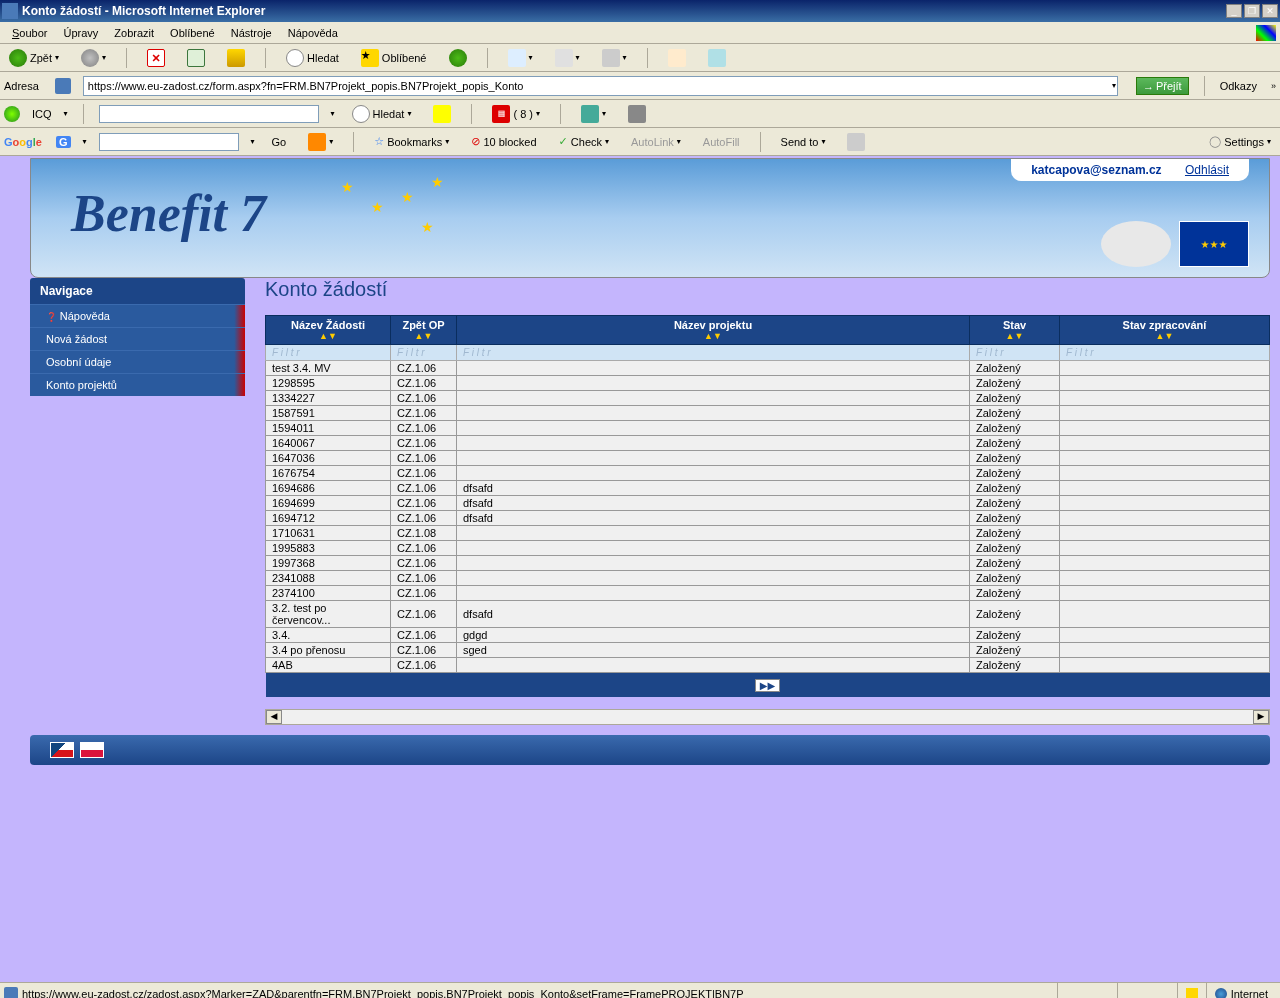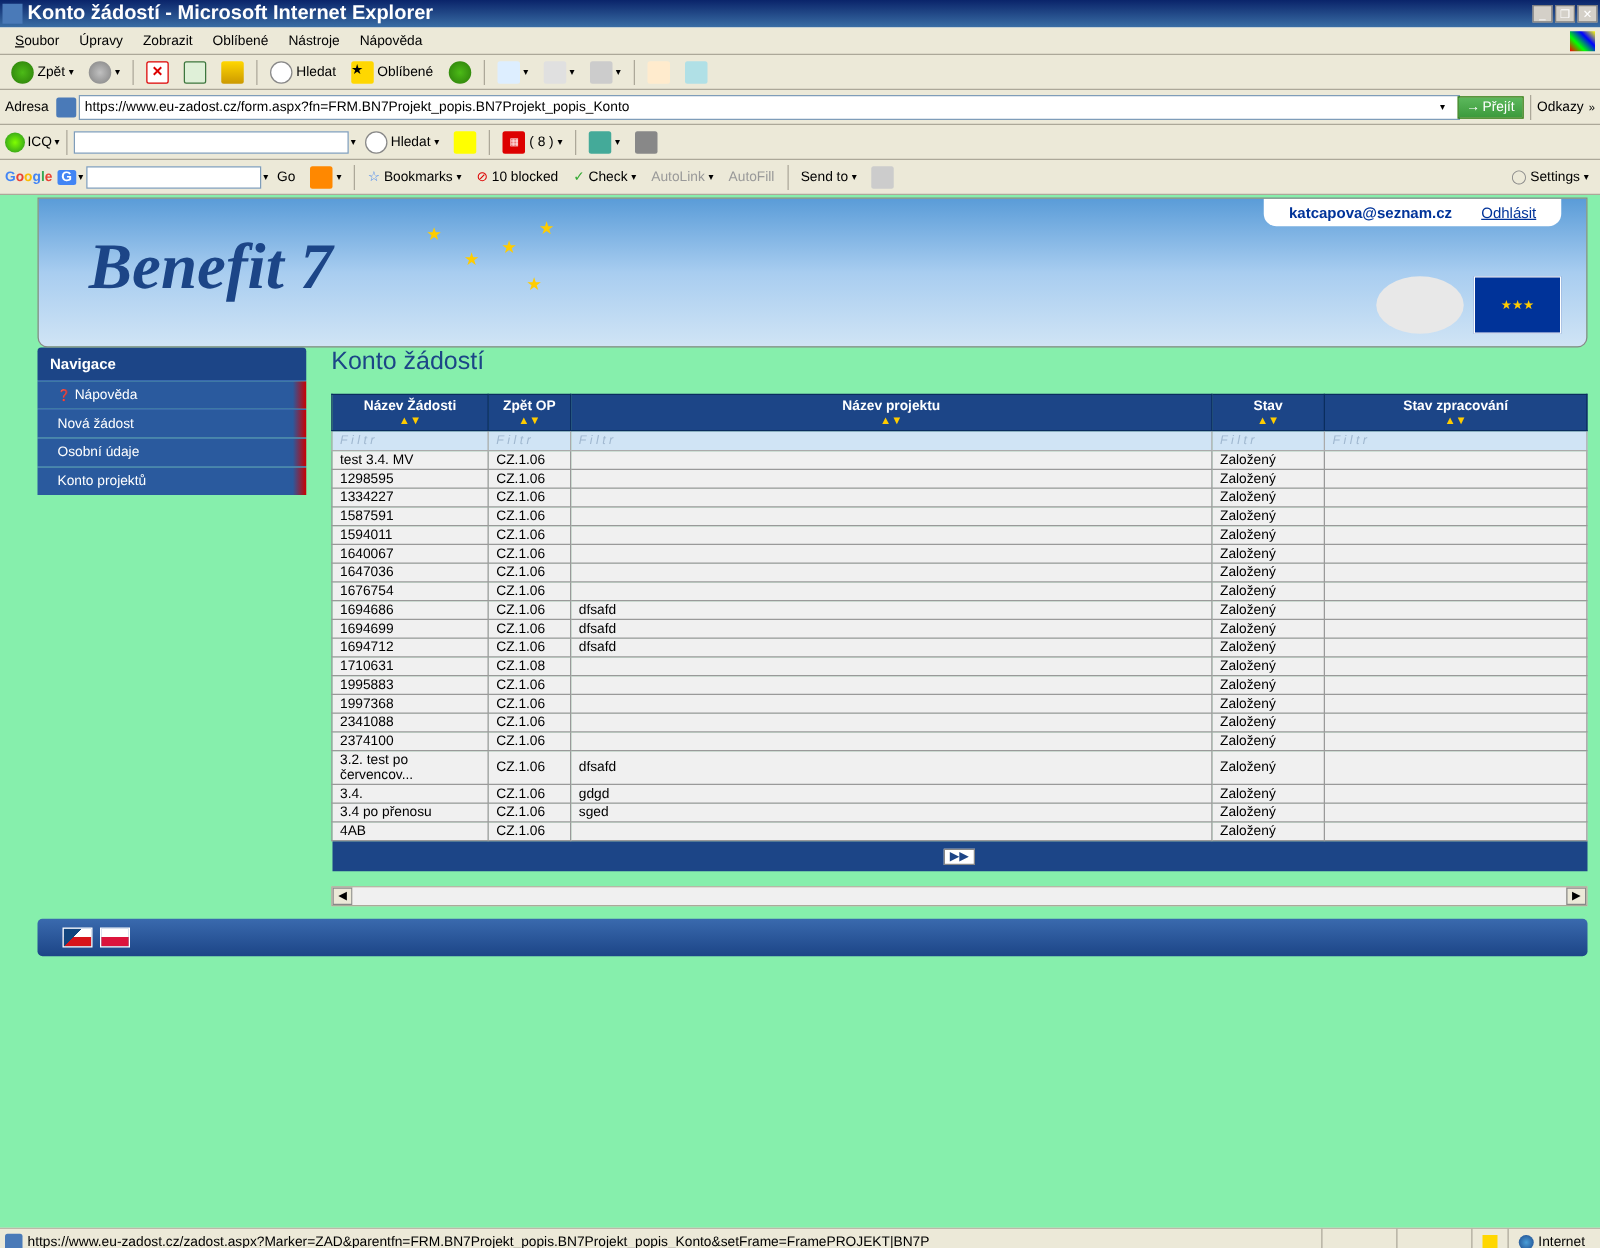--- a/index.html
+++ b/index.html
@@ -1,32 +1,32 @@
 <!DOCTYPE html>
 <html><head>
 <meta charset="utf-8">
 <style>
 * { margin: 0; padding: 0; box-sizing: border-box; }
 body { font-family: Tahoma, Arial, sans-serif; font-size: 11px; background: #fff; overflow: hidden; }
 
 
 .titlebar { background: linear-gradient(to bottom, #0a246a, #3a6ea5); height: 22px; display: flex; align-items: center; padding: 0 2px; color: #fff; }
 .titlebar-icon { width: 16px; height: 16px; margin-right: 4px; background: #4a7ab8; display: inline-block; }
-.titlebar-text { flex: 1; font-weight: bold; font-size: 16px; }
+.titlebar-text { flex: 1; font-weight: bold; font-size: 12px; }
 .win-controls { display: flex; gap: 2px; }
 .win-btn { width: 16px; height: 14px; background: #d4d0c8; border: 1px solid #808080; font-size: 9px; text-align: center; line-height: 12px; cursor: pointer; }
 
 
 .menubar { background: #ece9d8; border-bottom: 1px solid #aca899; height: 22px; display: flex; align-items: center; padding: 0 4px; }
 .menu-item { padding: 2px 8px; cursor: pointer; }
 .menu-item u { text-decoration: underline; }
 .win-logo { margin-left: auto; width: 20px; height: 16px; background: linear-gradient(45deg, #f00, #0f0, #00f, #ff0); }
 
 
-.toolbar { background: #ece9d8; border-bottom: 1px solid #aca899; height: 28px; display: flex; align-items: center; padding: 2px 4px; gap: 2px; font-size: 11px; }
+.toolbar { background: #ece9d8; border-bottom: 1px solid #aca899; height: 28px; display: flex; align-items: center; padding: 2px 4px; gap: 12px; font-size: 11px; }
 .tb-btn { display: flex; align-items: center; gap: 3px; padding: 2px 4px; cursor: pointer; border: 1px solid transparent; border-radius: 3px; }
 .tb-icon { width: 18px; height: 18px; display: inline-block; border-radius: 2px; }
 .tb-sep { width: 1px; height: 20px; background: #aca899; margin: 0 3px; }
 .dropdown-arrow { font-size: 8px; color: #000; }
 .back-icon { background: radial-gradient(circle, #4cbb17, #2a7a0a); border-radius: 50%; }
 .fwd-icon { background: radial-gradient(circle, #c0c0c0, #808080); border-radius: 50%; }
 .stop-icon { background: #fff; border: 1px solid #d00; color: #d00; text-align: center; line-height: 16px; font-weight: bold; }
 .refresh-icon { background: #dff0d8; border: 1px solid #3c763d; }
 .home-icon { background: linear-gradient(to bottom, #ffd700, #cc9900); }
 .search-icon { background: #fff; border: 1px solid #888; border-radius: 50%; }
@@ -41,21 +41,21 @@
 .google-logo { font-weight: bold; }
 .google-logo .g1 { color: #4285f4; }
 .google-logo .g2 { color: #ea4335; }
 .google-logo .g3 { color: #fbbc05; }
 .google-logo .g4 { color: #4285f4; }
 .google-logo .g5 { color: #34a853; }
 .google-logo .g6 { color: #ea4335; }
 .google-input { width: 140px; height: 18px; border: 1px solid #7f9db9; }
 
 
-.content-area { height: calc(100vh - 172px); overflow: hidden; position: relative; background: #86efac; }
+.content-area { height: calc(100vh - 172px); overflow: hidden; position: relative; background: #c4b5fd; }
 .content-scroll { height: 100%; overflow: auto; }
 .content-inner { padding: 0 10px 0 30px; }
 
 
 .banner { position: relative; height: 120px; background: linear-gradient(to bottom, #5a9cd8 0%, #a8cdf0 50%, #d0e4f5 100%); border-radius: 0 0 8px 8px; overflow: hidden; border: 1px solid #888; margin-top: 2px; }
 .banner-logo { position: absolute; left: 40px; top: 25px; font-family: "Brush Script MT", cursive; font-size: 52px; color: #1c4587; font-weight: bold; font-style: italic; }
 .banner-tab { position: absolute; right: 20px; top: 0; background: #fff; border-radius: 0 0 10px 10px; padding: 4px 20px; font-size: 12px; }
 .banner-email { color: #003399; font-weight: bold; }
 .banner-logout { color: #003399; text-decoration: underline; margin-left: 20px; cursor: pointer; }
 .banner-flags { position: absolute; right: 20px; bottom: 10px; display: flex; gap: 8px; }

